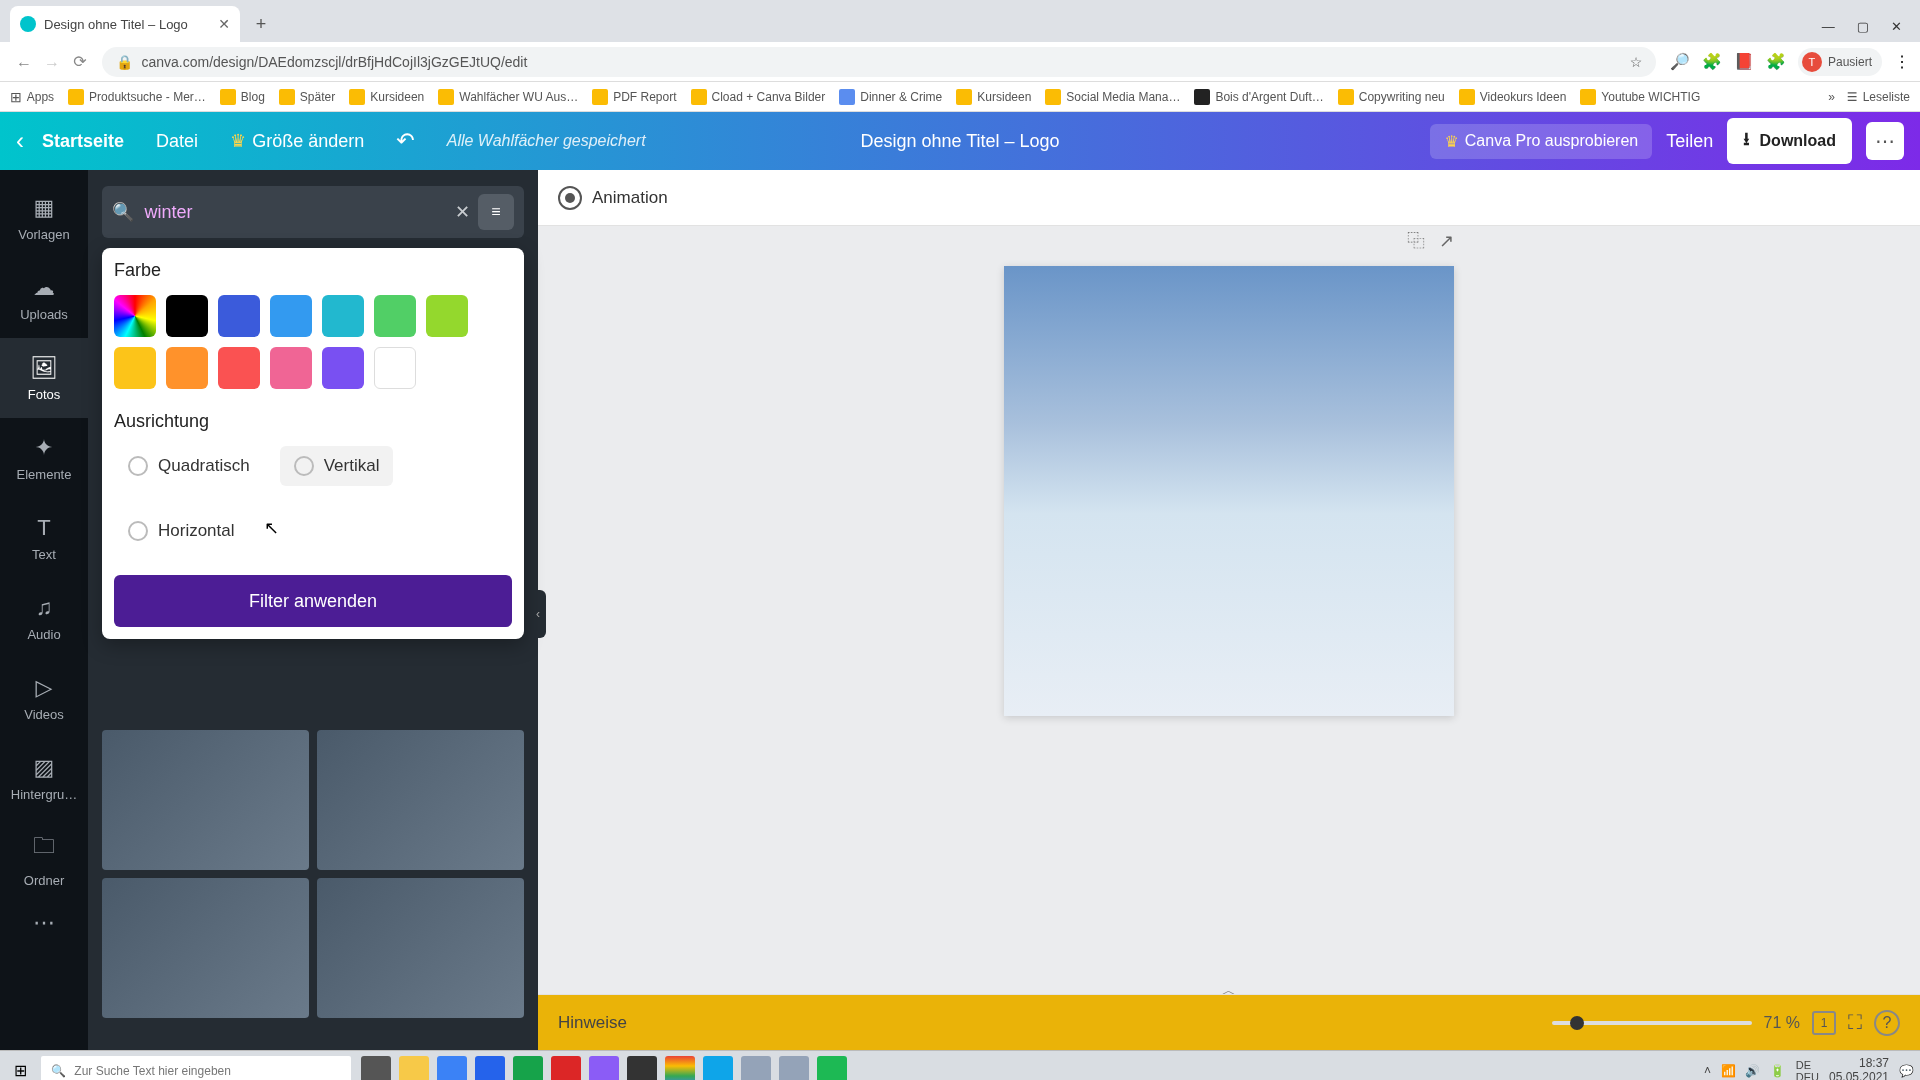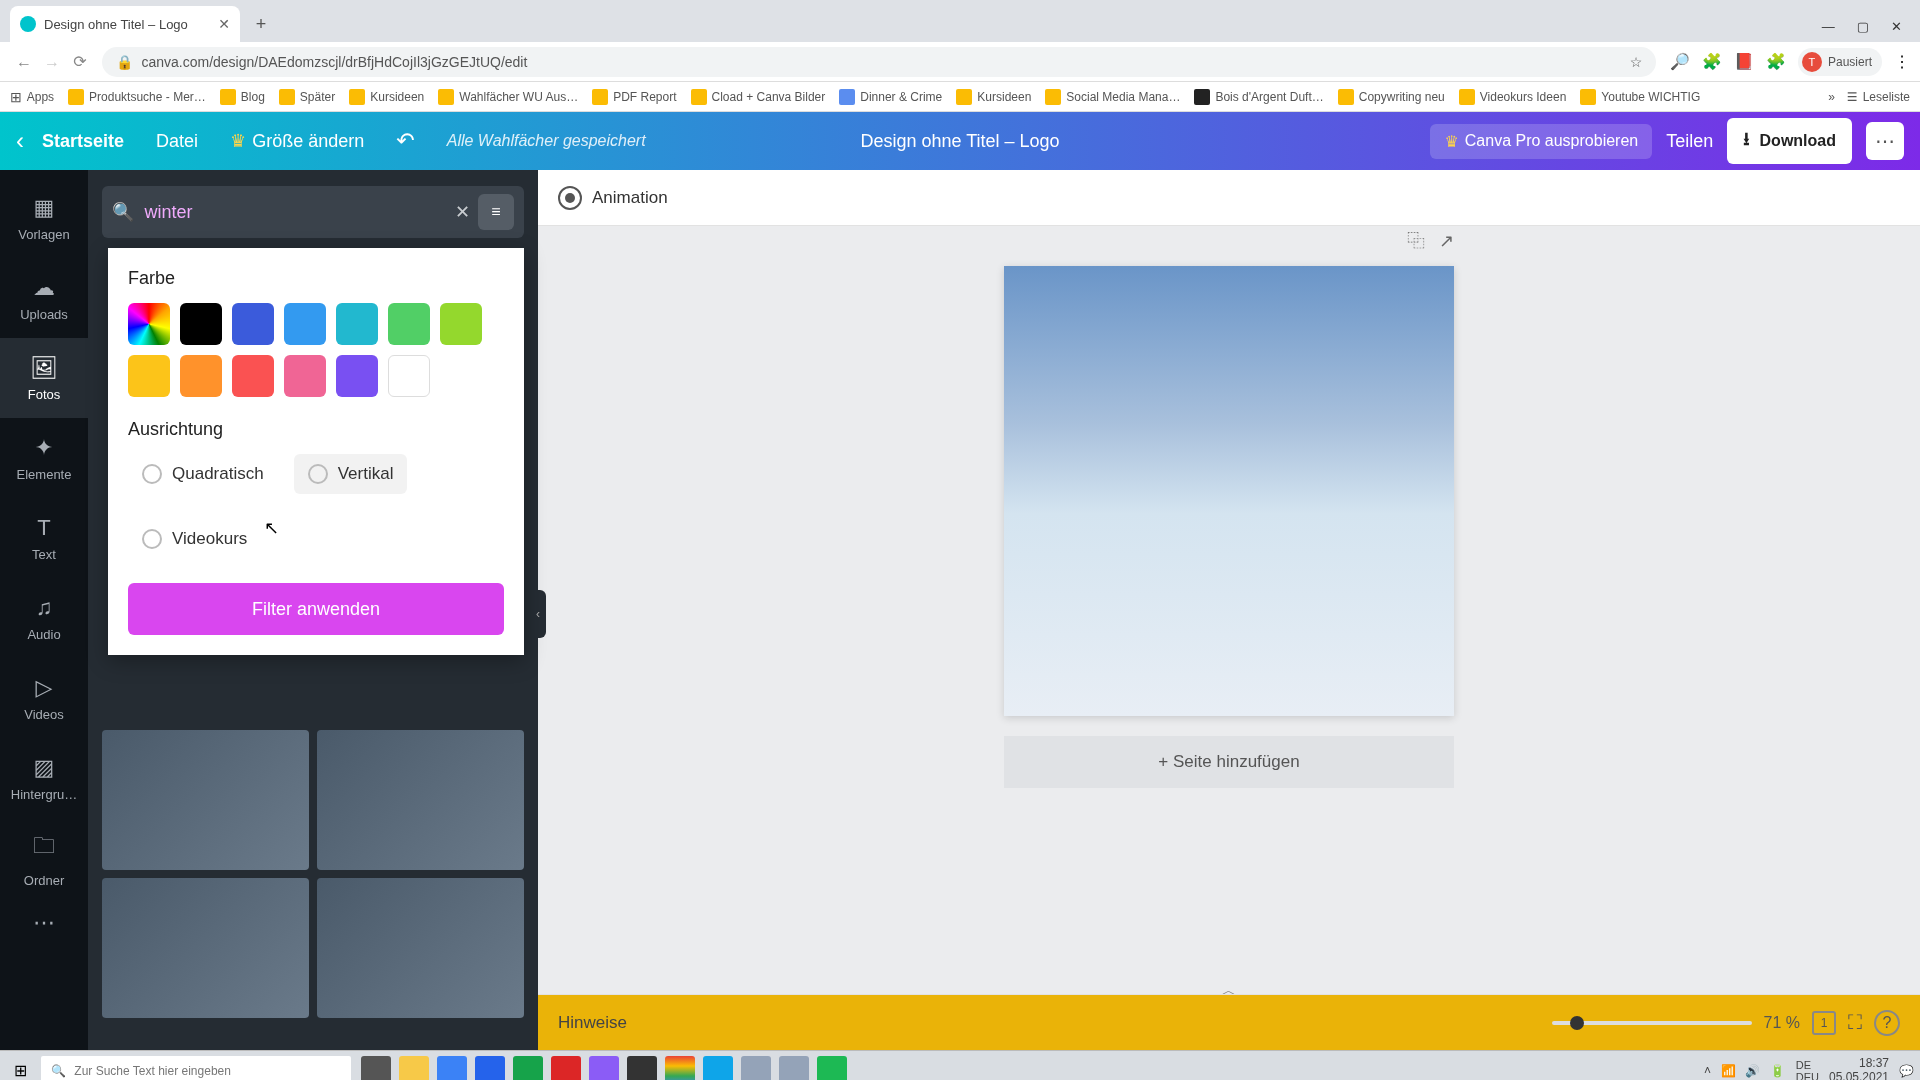--- a/index.html
+++ b/index.html
@@ -31,30 +31,30 @@
   .side-rail { width:88px; background:#0e1318; color:#a7adb4; display:flex; flex-direction:column; align-items:center; padding-top:8px;}
   .rail-item { width:100%; height:80px; display:flex; flex-direction:column; align-items:center; justify-content:center; font-size:13px; gap:6px; cursor:pointer;}
   .rail-item.active { background:#252c33; color:#fff;}
   .rail-ico { font-size:22px;}
   .panel { width:450px; background:#252c33; position:relative; padding:16px 14px;}
   .search-wrap { background:#3a424b; border-radius:6px; height:52px; display:flex; align-items:center; padding:0 10px;}
   .search-wrap input { flex:1; background:transparent; border:none; outline:none; color:#f0abfc; font-size:18px;}
   .search-ico { color:#c8ccd0; font-size:18px; margin-right:10px;}
   .clear-ico { color:#c8ccd0; font-size:18px; margin-left:6px; cursor:pointer;}
   .filter-ico { width:36px; height:36px; background:#555d66; border-radius:6px; display:flex; align-items:center; justify-content:center; color:#fff; margin-left:8px; font-size:16px;}
-  .popover { position:absolute; top:78px; left:20px; right:14px; background:#fff; border-radius:0; padding:20px; box-shadow:0 6px 20px rgba(0,0,0,.3); z-index:5;}
+  .popover { position:absolute; top:78px; left:14px; right:14px; background:#fff; border-radius:8px; padding:12px; box-shadow:0 6px 20px rgba(0,0,0,.3); z-index:5;}
   .pop-h { font-size:18px; color:#222; margin-bottom:14px; font-weight:500;}
   .swatch-row { display:flex; flex-wrap:wrap; gap:10px; margin-bottom:22px;}
   .swatch { width:42px; height:42px; border-radius:6px;}
   .rainbow { background:conic-gradient(red,orange,yellow,green,cyan,blue,magenta,red);}
   .swatch.white { border:1px solid #ddd;}
   .radio-row { display:flex; flex-wrap:wrap; gap:25px 16px; margin-bottom:24px;}
   .radio-opt { display:flex; align-items:center; gap:10px; padding:10px 14px; border-radius:6px; font-size:17px; color:#333; cursor:pointer;}
   .radio-circ { width:20px; height:20px; border:2px solid #bbb; border-radius:50%;}
-  .apply-btn { width:100%; background:#d946ef; color:#fff; border:none; border-radius:6px; height:52px; font-size:18px; font-weight:500; cursor:pointer;}
+  .apply-btn { width:100%; background:#4c1d95; color:#fff; border:none; border-radius:6px; height:52px; font-size:18px; font-weight:500; cursor:pointer;}
   .thumbs { position:absolute; top:560px; left:14px; right:14px; display:grid; grid-template-columns:1fr 1fr; gap:8px;}
   .thumb { background:linear-gradient(135deg,#4a5a6a,#6a7a8a); border-radius:4px; height:140px;}
   .canvas-area { flex:1; background:#ebecee; position:relative;}
   .context-bar { height:56px; background:#fff; border-bottom:1px solid #e2e2e2; display:flex; align-items:center; padding:0 20px;}
   .anim-btn { display:flex; align-items:center; gap:10px; font-size:17px; color:#333;}
   .anim-ico { width:24px; height:24px; border:2px solid #555; border-radius:50%; position:relative;}
   .anim-ico::after{content:"";position:absolute;width:10px;height:10px;background:#555;border-radius:50%;top:5px;left:5px;}
   .stage { position:absolute; top:56px; left:0; right:0; bottom:56px; overflow:auto;}
   .doc-box { width:450px; height:450px; margin:40px auto 20px; background:linear-gradient(180deg,#6a95c8 0%,#a8c0dc 35%,#d4e4f0 55%,#e8eef5 100%); box-shadow:0 2px 8px rgba(0,0,0,.15); position:relative;}
   .doc-tools { position:absolute; top:-36px; right:0; display:flex; gap:14px; color:#666; font-size:18px;}
@@ -280,21 +280,21 @@
         <div class="radio-opt">
             <span class="radio-circ"></span>
             <span>Quadratisch</span>
           </div>
         <div class="radio-opt" style="background:#f2f2f2">
             <span class="radio-circ"></span>
             <span>Vertikal</span>
           </div>
         <div class="radio-opt">
             <span class="radio-circ"></span>
-            <span>Videokurs</span>
+            <span>Horizontal</span>
           </div>
       </div>
       <button class="apply-btn">Filter anwenden</button>
     </div>
 
     <div class="thumbs">
       <div class="thumb"></div>
       <div class="thumb"></div>
       <div class="thumb"></div>
       <div class="thumb"></div>
@@ -310,21 +310,20 @@
       </div>
     </div>
     <div class="stage">
       <div style="position:relative;width:450px;margin:40px auto 0;">
         <div class="doc-tools">
           <span>⿻</span>
           <span>↗</span>
         </div>
       </div>
       <div class="doc-box"></div>
-      <div class="add-page">+ Seite hinzufügen</div>
     </div>
     <div class="page-chevron">︿</div>
     <div class="bottom-bar">
       <span style="font-size:17px;color:#444">Hinweise</span>
       <div class="zoom-group">
         <div class="slider">
             <div class="slider-dot"></div>
           </div>
         <span style="font-size:16px">71 %</span>
         <span style="font-size:20px;border:2px solid #888;width:24px;height:24px;display:flex;align-items:center;justify-content:center;border-radius:3px;font-size:12px">1</span>

